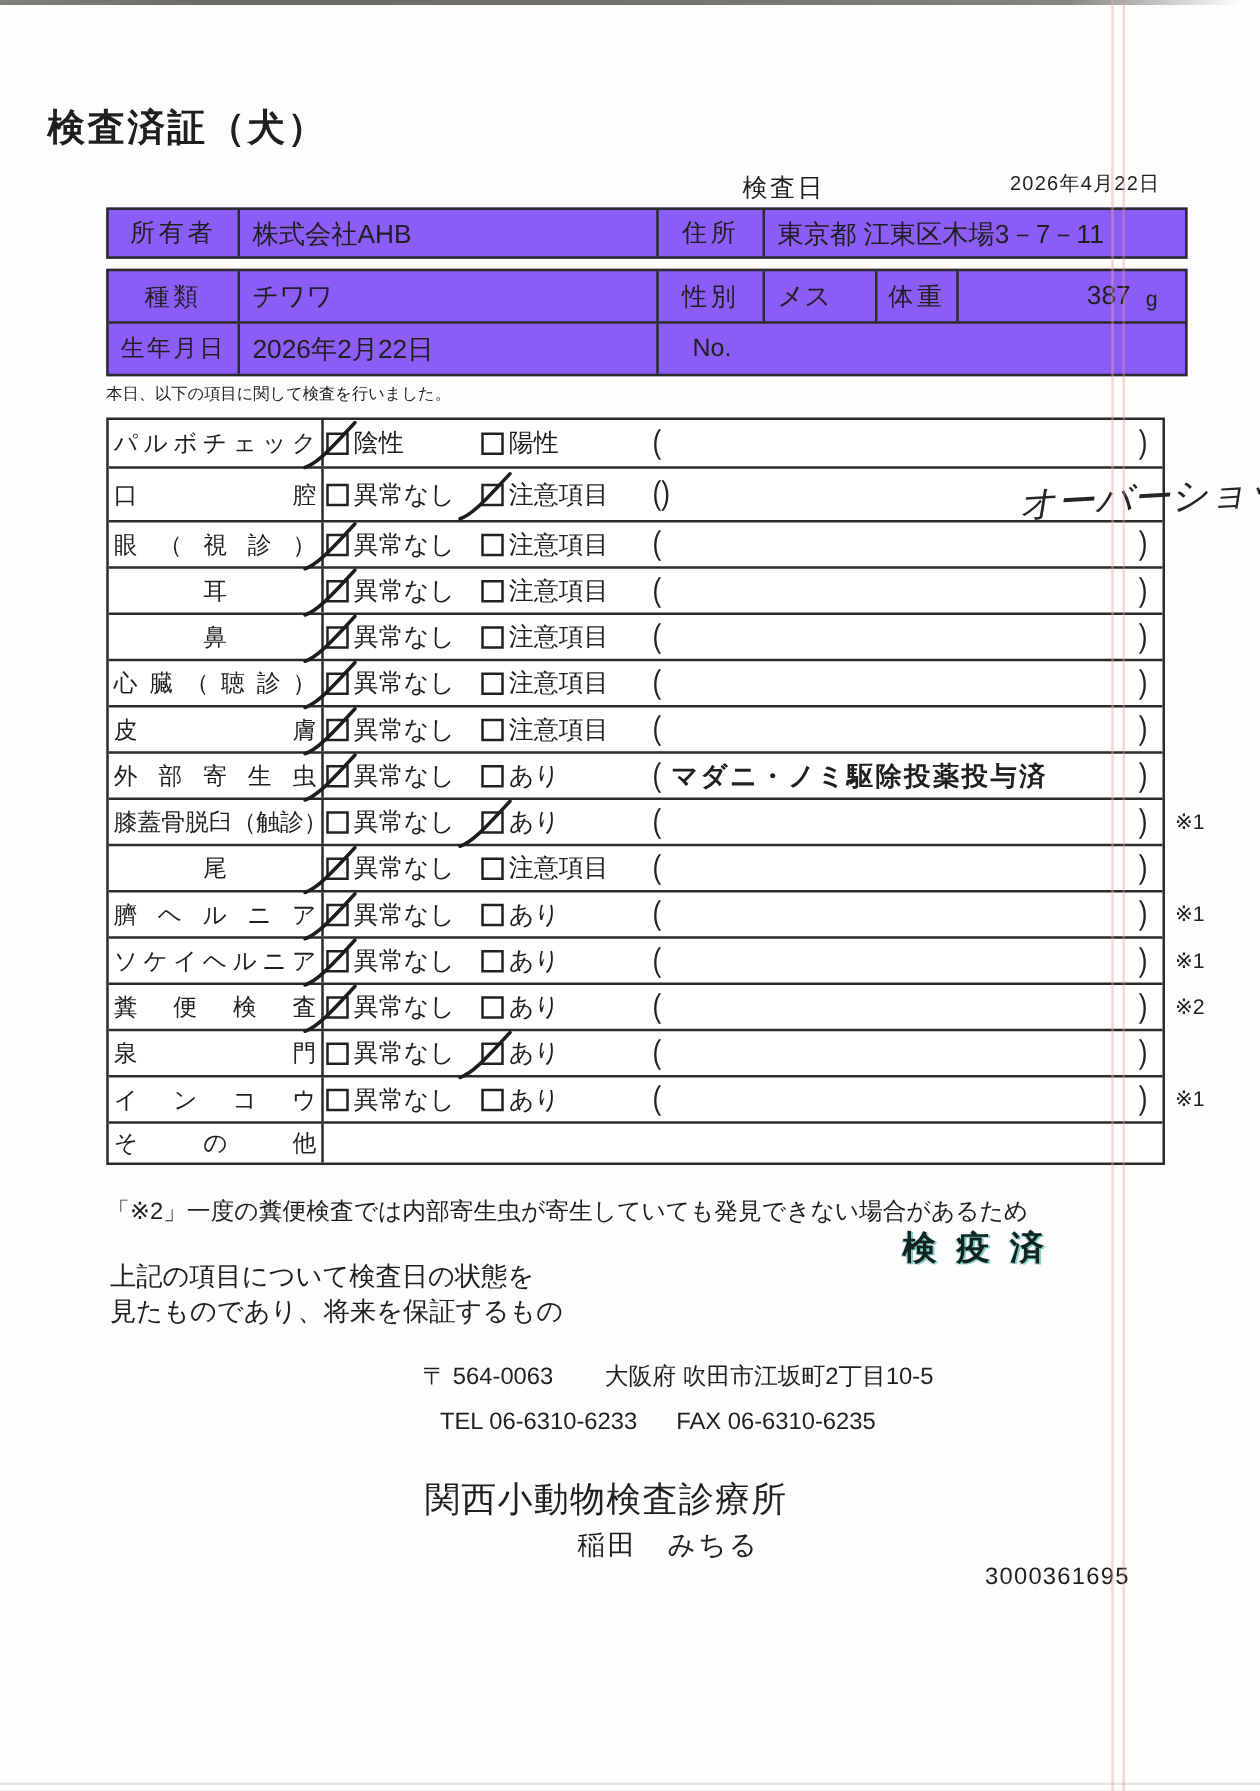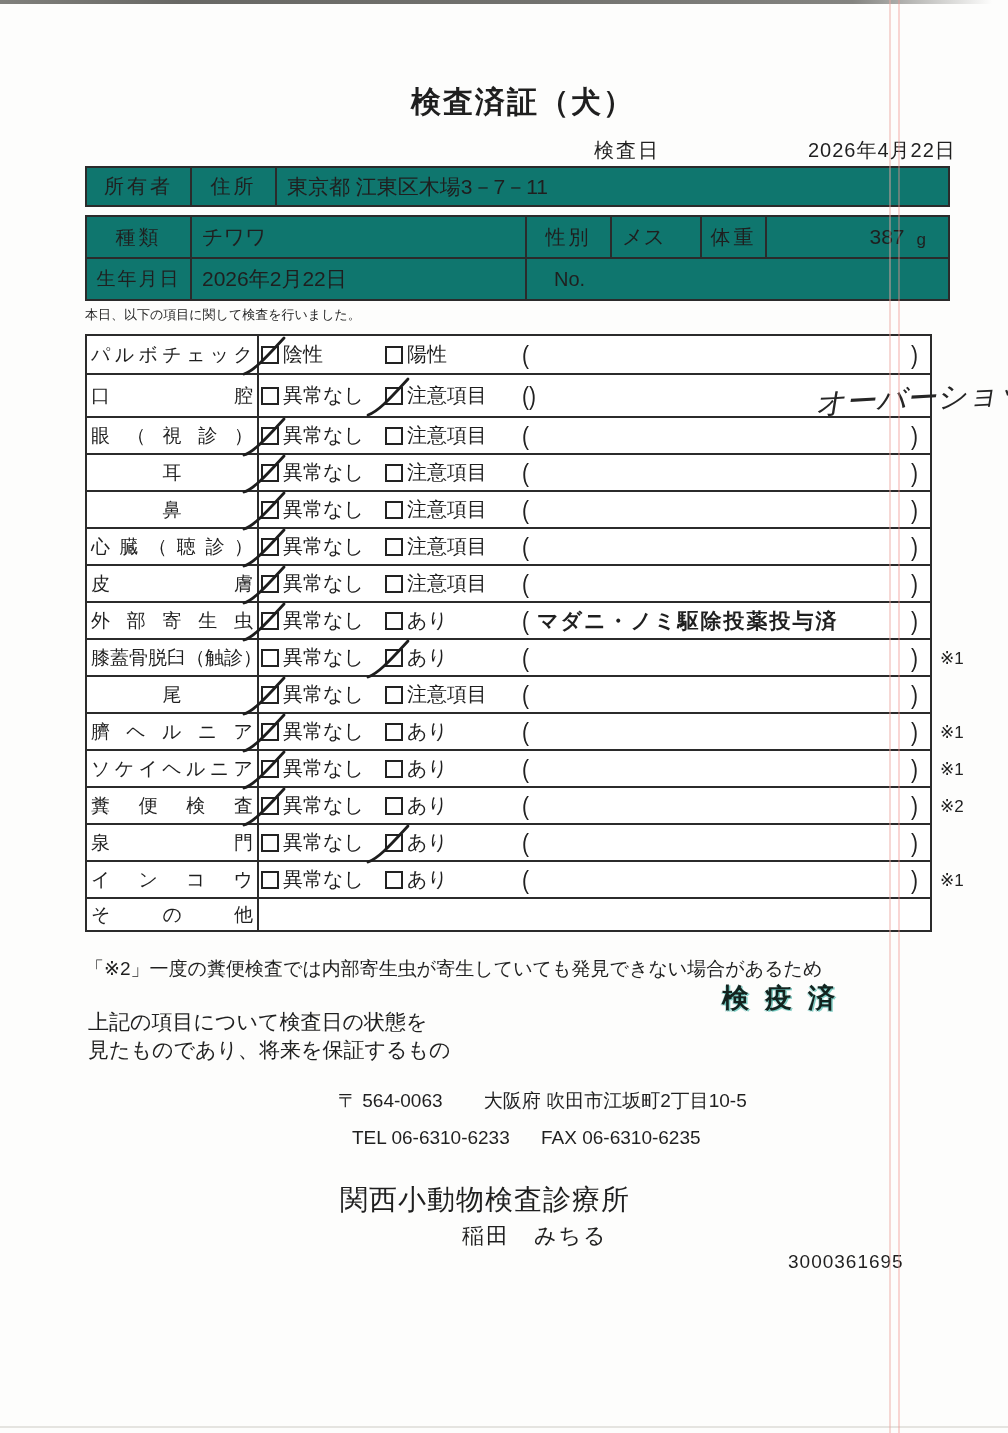--- a/index.html
+++ b/index.html
@@ -9,27 +9,27 @@
   
   .scan-top{position:absolute;top:0;left:0;width:992px;height:4px;
     background:linear-gradient(90deg,#6a6a66,#4e4e4a 18%,#5a5a56 55%,#6f6f6b 86%,rgba(120,120,120,0));opacity:.85;}
   .pinkline{position:absolute;top:0;bottom:0;width:2px;z-index:30;pointer-events:none;}
   .pinkline.a{left:889px;background:rgba(236,168,162,.45);}
   .pinkline.b{left:898px;background:rgba(240,148,142,.38);}
   .scan-bottom{position:absolute;left:0;bottom:5px;width:100%;height:2px;background:rgba(188,186,180,.38);}
 
   
   .title{position:absolute;top:82px;left:0;width:100%;padding-left:38px;box-sizing:border-box;
-    text-align:center;font-size:30px;font-weight:600;letter-spacing:2px;}
+    text-align:left;font-size:30px;font-weight:600;letter-spacing:2px;}
   .date-label{position:absolute;left:594px;top:137px;font-size:20px;letter-spacing:2px;}
-  .date-value{position:absolute;left:808px;top:137px;font-size:20px;letter-spacing:1px;}
+  .date-value{position:absolute;left:808px;top:137px;font-size:16px;letter-spacing:1px;}
 
   
   .tbl{position:absolute;left:85px;width:865px;border:2px solid #2b2b2b;box-sizing:border-box;
-       display:flex;flex-direction:column;background:#0f766e;}
+       display:flex;flex-direction:column;background:#8b5cf6;}
   .trow{display:flex;flex:1;}
   .trow + .trow{border-top:2px solid #2b2b2b;}
   .tcell{border-right:2px solid #2b2b2b;display:flex;align-items:center;box-sizing:border-box;overflow:hidden;}
   .tcell:last-child{border-right:none;}
   .tcell.lab{justify-content:center;font-size:20px;letter-spacing:3px;}
   .tcell.val{padding-left:10px;font-size:21px;}
   .owner-tbl{top:166px;height:41px;}
   .pet-tbl{top:215px;height:86px;}
   .w105{width:105px;flex:0 0 auto;}
   .w335{width:335px;flex:0 0 auto;}
@@ -97,20 +97,21 @@
   <div class="pinkline b"></div>
   <div class="scan-bottom"></div>
 
   <div class="title">検査済証（犬）</div>
   <div class="date-label">検査日</div>
   <div class="date-value">2026年4月22日</div>
 
   <div class="tbl owner-tbl">
     <div class="trow">
       <div class="tcell lab w105">所有者</div>
+      <div class="tcell val w335">株式会社AHB</div>
       <div class="tcell lab w85">住所</div>
       <div class="tcell val grow">東京都 江東区木場3－7－11</div>
     </div>
   </div>
 
   <div class="tbl pet-tbl">
     <div class="trow">
       <div class="tcell lab w105">種類</div>
       <div class="tcell val w335">チワワ</div>
       <div class="tcell lab w85">性別</div>

